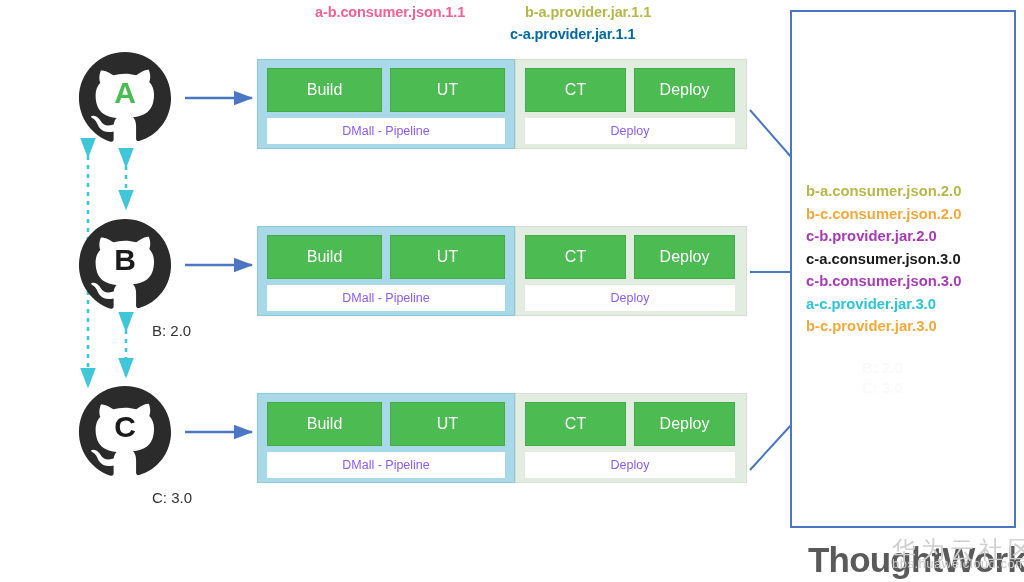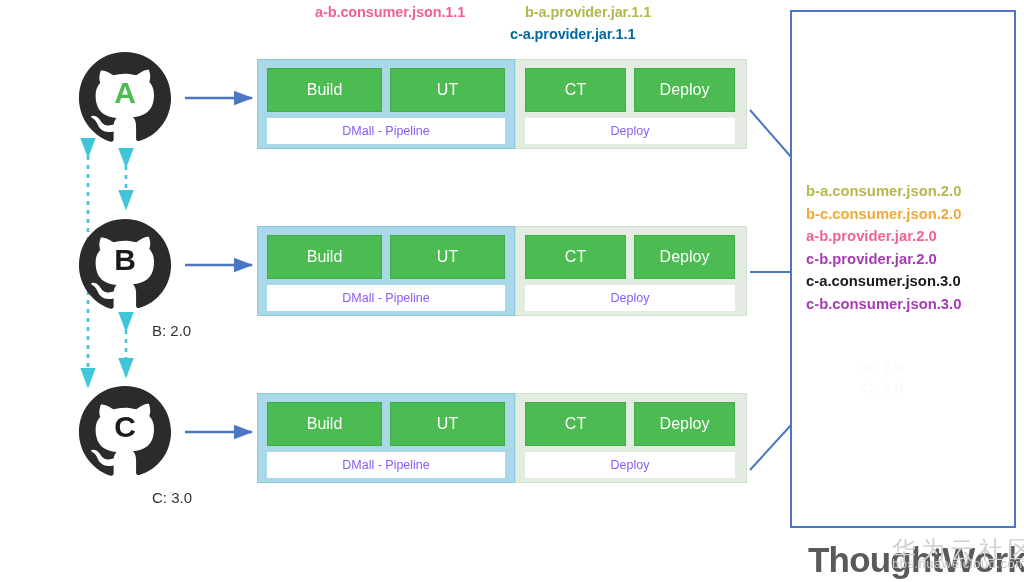--- a/index.html
+++ b/index.html
@@ -177,23 +177,24 @@
   </div>
 
   <div class="result-panel"></div>
   <div class="ghost">
     <div>B: 2.0</div>
     <div>C: 3.0</div>
   </div>
   <div class="result-list">
     <div class="res-item" style="color:#b5b84a;">b-a.consumer.json.2.0</div>
     <div class="res-item" style="color:#f2a93b;">b-c.consumer.json.2.0</div>
-    <div class="res-item" style="color:#f06292;">a-b.provider.jar.2.0</div>
     <div class="res-item" style="color:#a73bb5;">c-b.provider.jar.2.0</div>
     <div class="res-item" style="color:#1b1b1b;">c-a.consumer.json.3.0</div>
     <div class="res-item" style="color:#a73bb5;">c-b.consumer.json.3.0</div>
+    <div class="res-item" style="color:#2bc4d8;">a-c.provider.jar.3.0</div>
+    <div class="res-item" style="color:#f2a93b;">b-c.provider.jar.3.0</div>
   </div>
 
   <div class="brand">ThoughtWorks</div>
   <div class="wm-cn">华为云社区</div>
   <div class="wm-url">bbs.huaweicloud.com</div>
 
 </div>
 
 </body></html>

